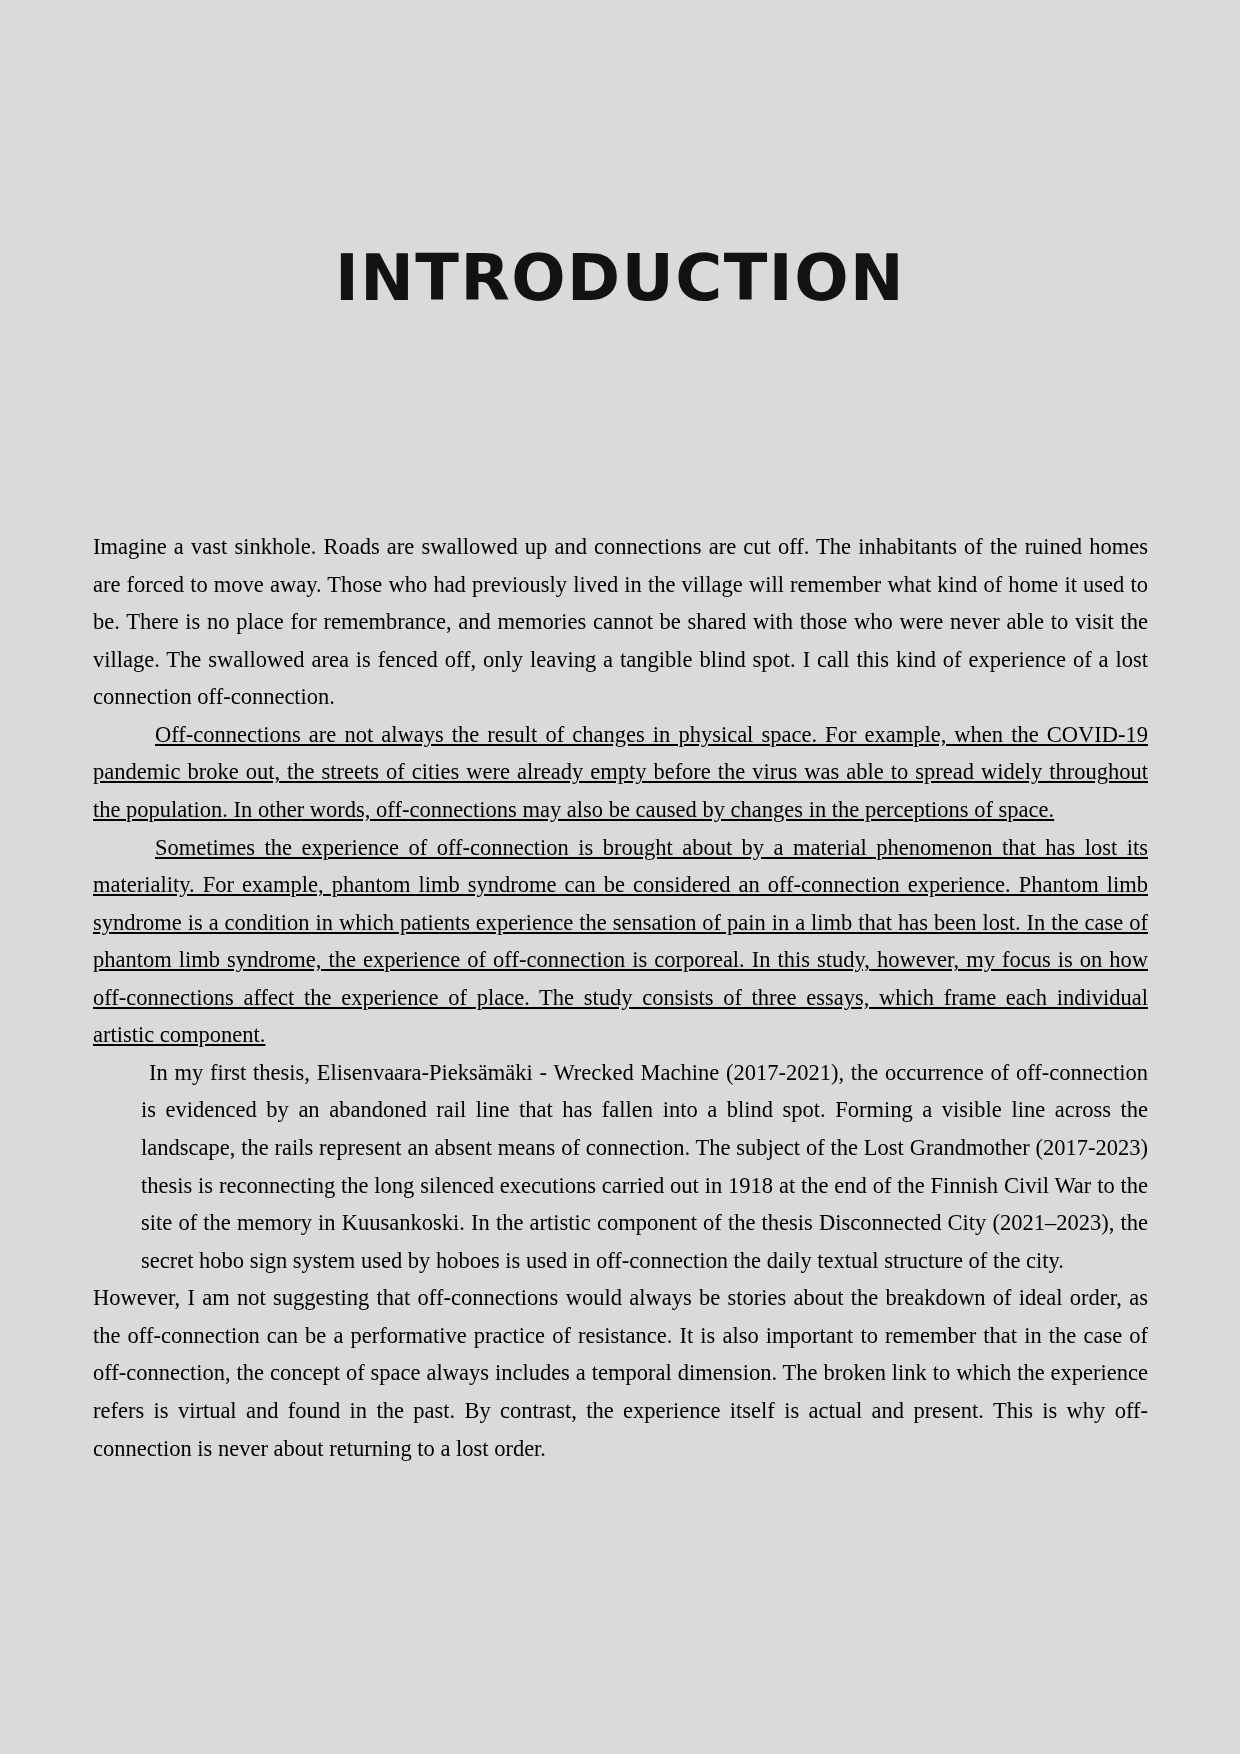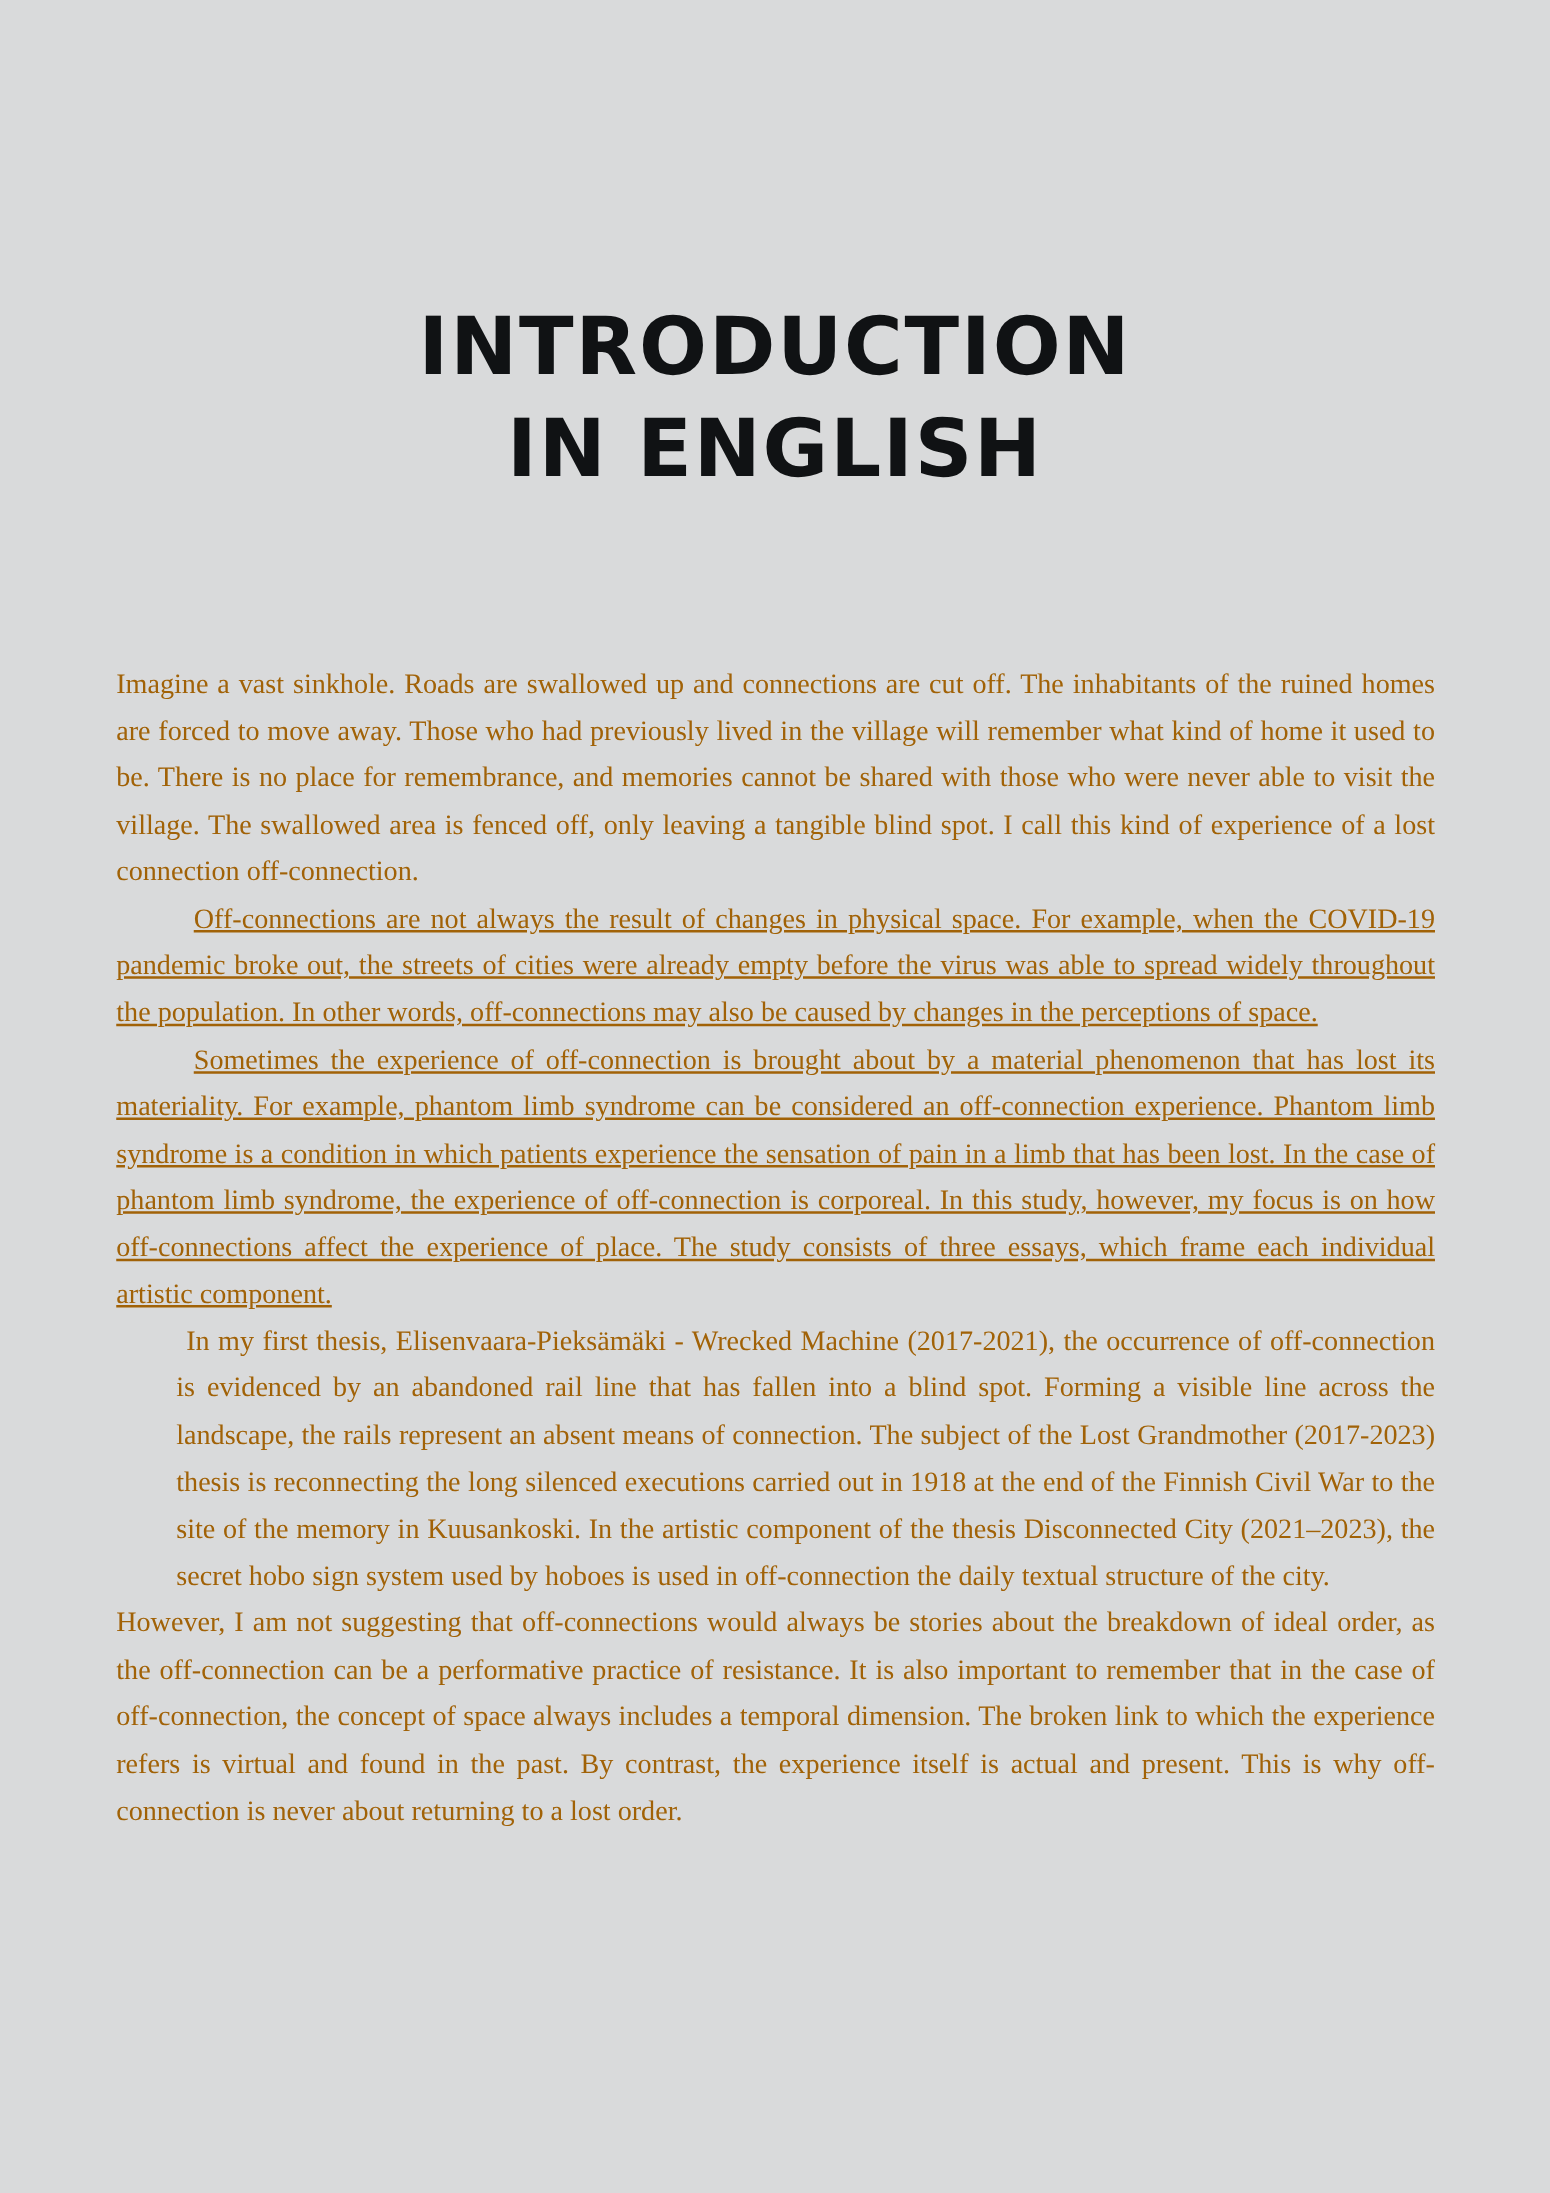--- a/index.html
+++ b/index.html
@@ -42,40 +42,39 @@
     top: 528px;
     left: 93px;
     width: 1055px;
   }
   p.para {
     margin: 0;
     font-size: 22.5px;
     line-height: 1.67;
     text-align: justify;
     text-justify: inter-word;
-    color: #a16207;
+    color: #000000;
     hyphens: manual;
   }
   p.indent {
     text-indent: 62px;
     text-decoration: underline;
   }
   p.lead-space {
     text-indent: 8px;
     margin-left: 48px;
   }
 </style>
 </head>
 <body>
 
 <div class="page">
 
   <div class="title-block">
     <h1 class="title-line">INTRODUCTION</h1>
-    <h1 class="title-line">IN ENGLISH</h1>
   </div>
 
   <div class="body-block">
     <p class="para">Imagine a vast sinkhole. Roads are swallowed up and connections are cut off. The inhabitants of the ruined homes are forced to move away. Those who had previously lived in the village will remember what kind of home it used to be. There is no place for remembrance, and memories cannot be shared with those who were never able to visit the village. The swallowed area is fenced off, only leaving a tangible blind spot.  I call this kind of experience of a lost connection off-connection.</p>
     <p class="para indent">Off-connections are not always the result of changes in physical space. For example, when the COVID-19 pandemic broke out, the streets of cities were already empty before the virus was able to spread widely throughout the population. In other words, off-connections may also be caused by changes in the perceptions of space.</p>
     <p class="para indent">Sometimes the experience of off-connection is brought about by a material phenomenon that has lost its materiality. For example, phantom limb syndrome can be considered an off-connection experience. Phantom limb syndrome is a condition in which patients experience the sensation of pain in a limb that has been lost. In the case of phantom limb syndrome, the experience of off-connection is corporeal. In this study, however, my focus is on how off-connections affect the experience of place. The study consists of three essays, which frame each individual artistic component.</p>
     <p class="para lead-space">In my first thesis, Elisenvaara-Pieksämäki - Wrecked Machine (2017-2021), the occurrence of off-connection is evidenced by an abandoned rail line that has fallen into a blind spot. Forming a visible line across the landscape, the rails represent an absent means of connection. The subject of the Lost Grandmother (2017-2023) thesis is reconnecting the long silenced executions carried out in 1918 at the end of the Finnish Civil War to the site of the memory in Kuusankoski. In the artistic component of the thesis Disconnected City (2021–2023), the secret hobo sign system used by hoboes is used in off-connection the daily textual structure of the city.</p>
     <p class="para">However, I am not suggesting that off-connections would always be stories about the breakdown of ideal order, as the off-connection can be a performative practice of resistance.  It is also important to remember that in the case of off-connection, the concept of space always includes a temporal dimension. The broken link to which the experience refers is virtual and found in the past. By contrast, the experience itself is actual and present. This is why off-connection is never about returning to a lost order.</p>
   </div>
 

